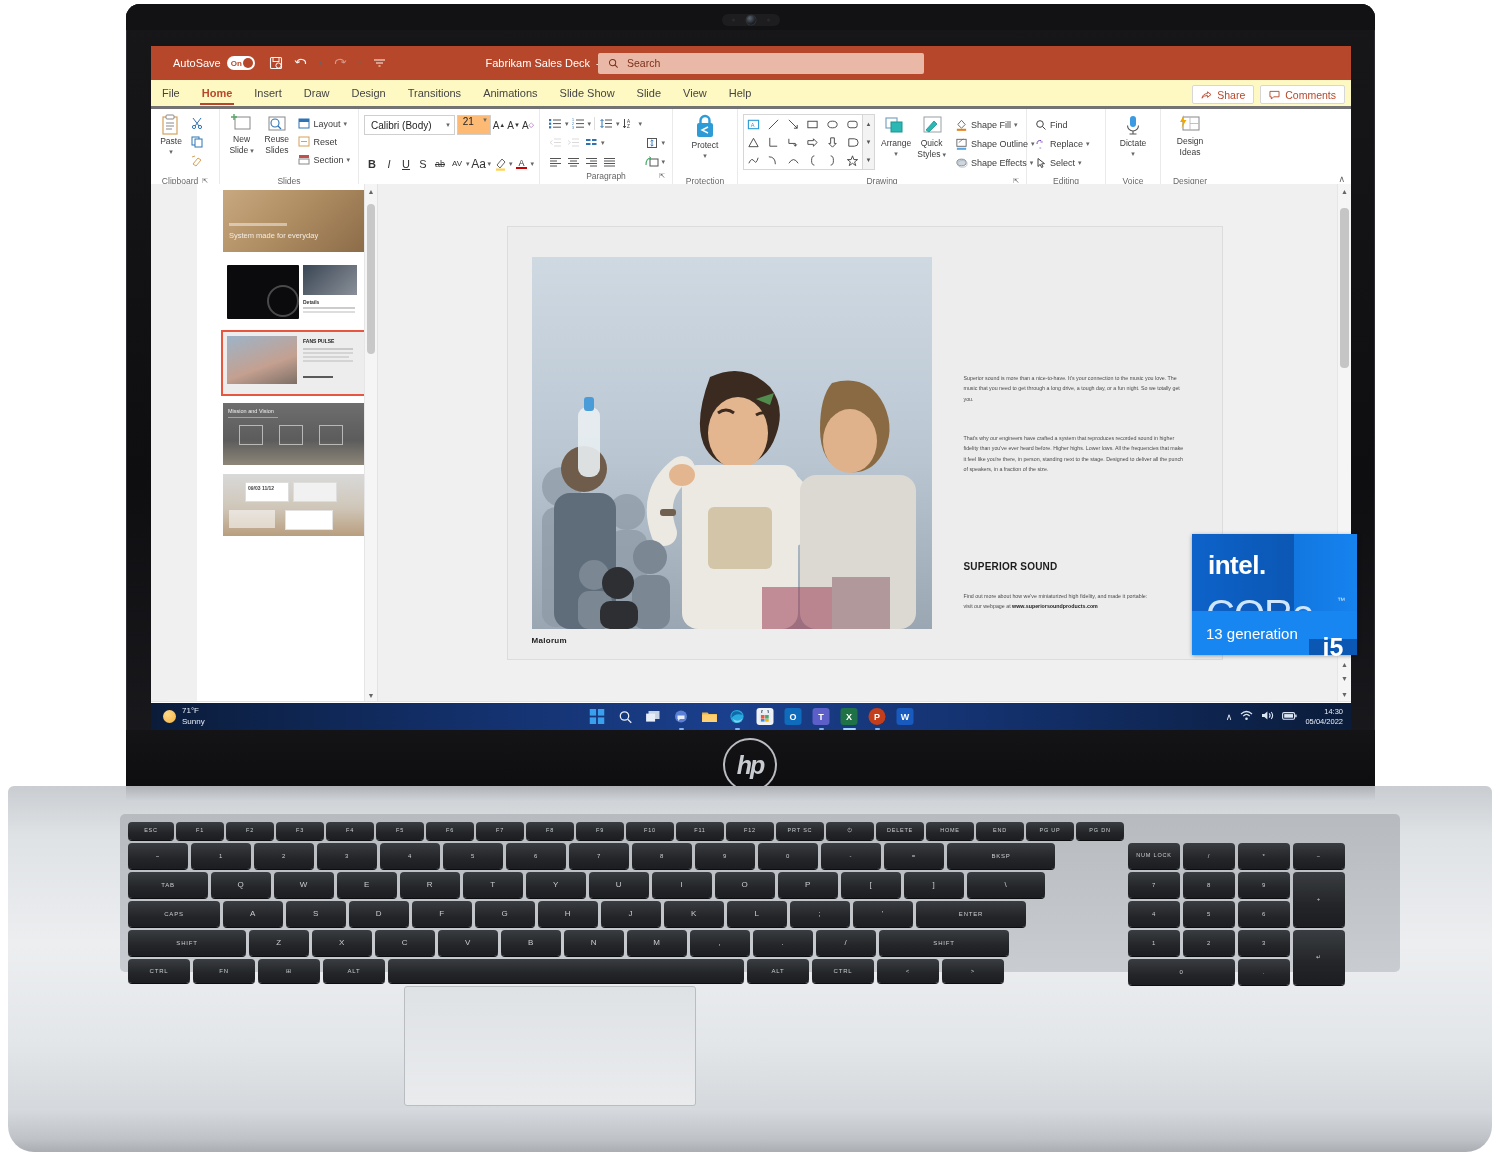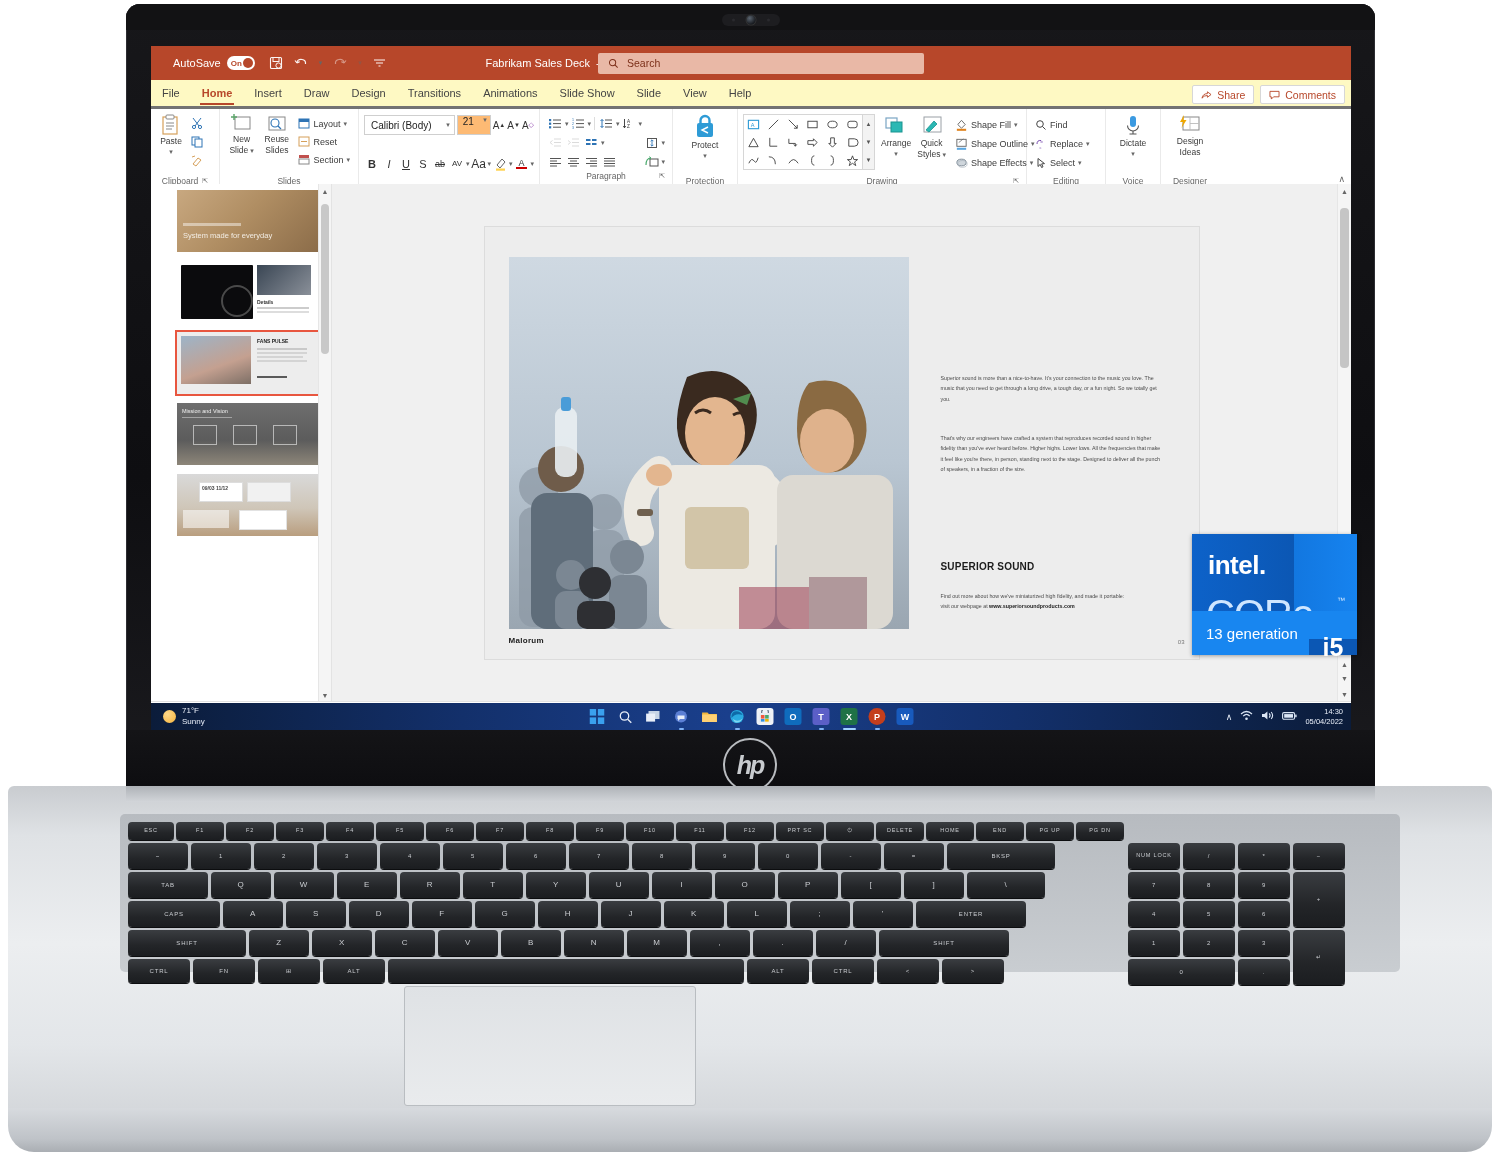--- a/index.html
+++ b/index.html
@@ -133,21 +133,21 @@
   .shapegal{width:118px;height:54px;border:1px solid #d6d6d6;background:#fff;
       display:grid;grid-template-columns:repeat(6,1fr);grid-template-rows:repeat(3,1fr);
       align-items:center;justify-items:center;}
   .galscroll{width:11px;height:54px;border:1px solid #d6d6d6;border-left:none;
       background:#f3f3f3;display:flex;flex-direction:column;
       align-items:center;justify-content:space-around;font-size:6px;color:#555;}
   .collapse{position:absolute;right:6px;bottom:3px;font-size:9px;color:#666;}
 
   
   .workspace{position:absolute;top:138px;left:0;right:0;bottom:28px;
-      background:#f0f0f0;display:flex;}
+      background:#f0f0f0;display:flex;padding-left:46px;}
   .thumbs{width:180px;background:#fff;position:relative;
       border-right:1px solid #e3e3e3;padding-top:6px;}
   .thumb{position:relative;margin:0 8px 9px 26px;height:62px;background:#d8d4cf;
       overflow:hidden;}
   .thumb.sel{outline:2px solid #e8563f;}
   .tscroll{position:absolute;right:0;top:0;width:12px;bottom:0;background:#f5f5f5;
       border-left:1px solid #e6e6e6;}
   .tscroll .bar{position:absolute;left:2px;right:2px;top:20px;height:150px;
       background:#c8c8c8;border-radius:4px;}
   .tscroll .arw{position:absolute;left:0;right:0;height:14px;

